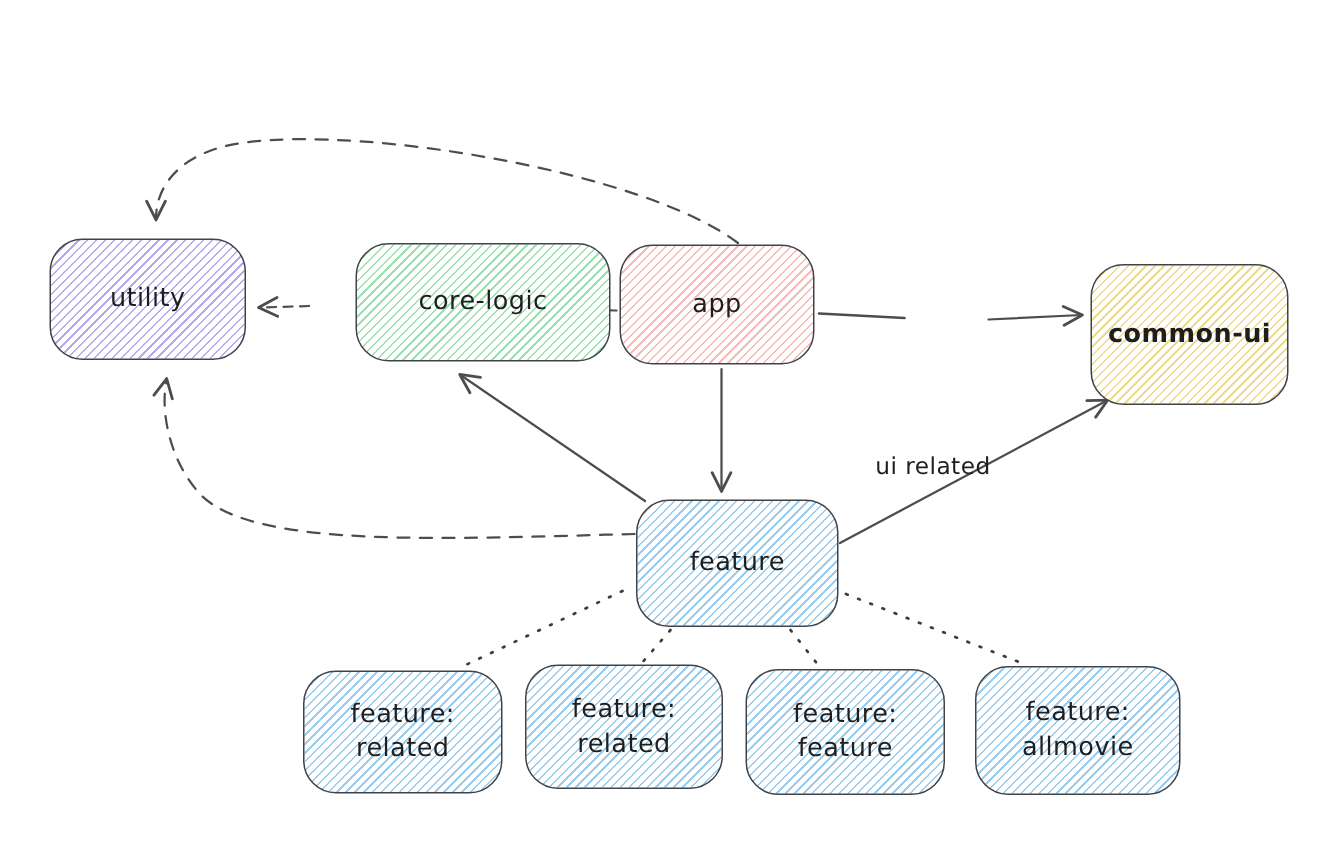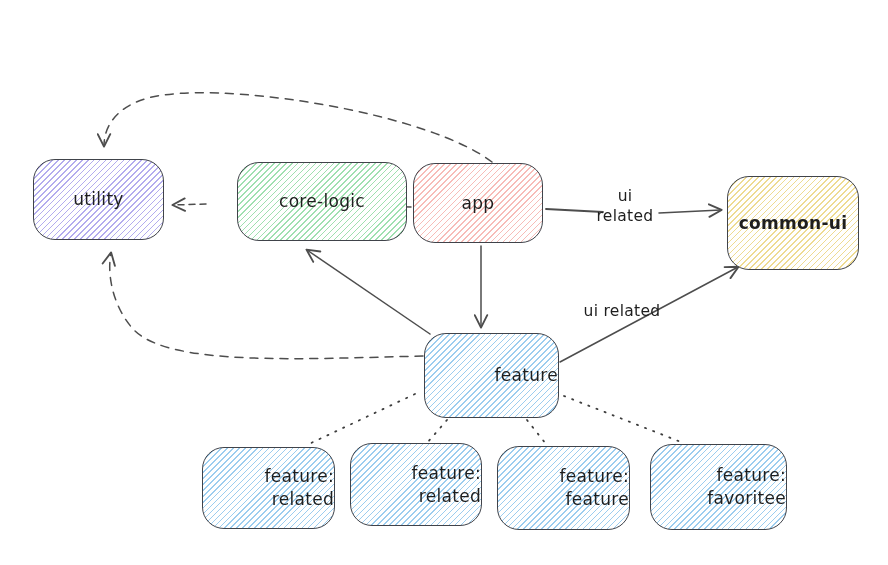--- a/index.html
+++ b/index.html
@@ -34,21 +34,21 @@
     font-size: 17px;
     line-height: 1.35;
     letter-spacing: 0.3px;
     color: #1e1e1e;
   }
   
   .hatch-violet { background: repeating-linear-gradient(135deg, #b3acee 0 1.1px, rgba(255,255,255,0) 1.1px 4.2px) #ffffff; }
   .hatch-green  { background: repeating-linear-gradient(135deg, #9fe0b0 0 1.1px, rgba(255,255,255,0) 1.1px 4.2px) #ffffff; }
   .hatch-pink   { background: repeating-linear-gradient(135deg, #f7bcb8 0 1.1px, rgba(255,255,255,0) 1.1px 4.2px) #ffffff; }
   .hatch-yellow { background: repeating-linear-gradient(135deg, #eedb92 0 1.1px, rgba(255,255,255,0) 1.1px 4.2px) #ffffff; }
-  .hatch-blue   { background: repeating-linear-gradient(135deg, #9ccdef 0 1.1px, rgba(255,255,255,0) 1.1px 4.2px) #ffffff; align-items: flex-end; }
+  .hatch-blue   { background: repeating-linear-gradient(135deg, #9ccdef 0 1.1px, rgba(255,255,255,0) 1.1px 4.2px) #ffffff; }
 
   #n-utility   { left: 33px;  top: 159px; width: 131px; height: 81px; }
   #n-core      { left: 208px; top: 162px; width: 170px; height: 79px; margin-left: 29px; }
   #n-app       { left: 413px; top: 163px; width: 130px; height: 80px; }
   #n-common    { left: 727px; top: 176px; width: 132px; height: 94px; font-weight: bold; }
   #n-feature   { left: 424px; top: 333px; width: 135px; height: 85px; }
   #n-allmovie  { left: 202px; top: 447px; width: 133px; height: 82px; }
   #n-detail    { left: 350px; top: 443px; width: 132px; height: 83px; }
   #n-search    { left: 497px; top: 446px; width: 133px; height: 84px; }
   #n-favoritee { left: 650px; top: 444px; width: 137px; height: 86px; }
@@ -147,23 +147,19 @@
     <span>related</span>
   </div>
 
   <div id="n-search" class="node hatch-blue">
     <span>feature:</span>
     <span>feature</span>
   </div>
 
   <div id="n-favoritee" class="node hatch-blue">
     <span>feature:</span>
-    <span>favoritee</span>
+    <span>allmovie</span>
   </div>
 
-  <div id="lbl-ui-related-stacked" class="edge-label">
-    <div>ui</div>
-    <div>related</div>
-  </div>
 
   <div id="lbl-ui-related-inline" class="edge-label">ui related</div>
 
 </div>
 
 </body></html>

